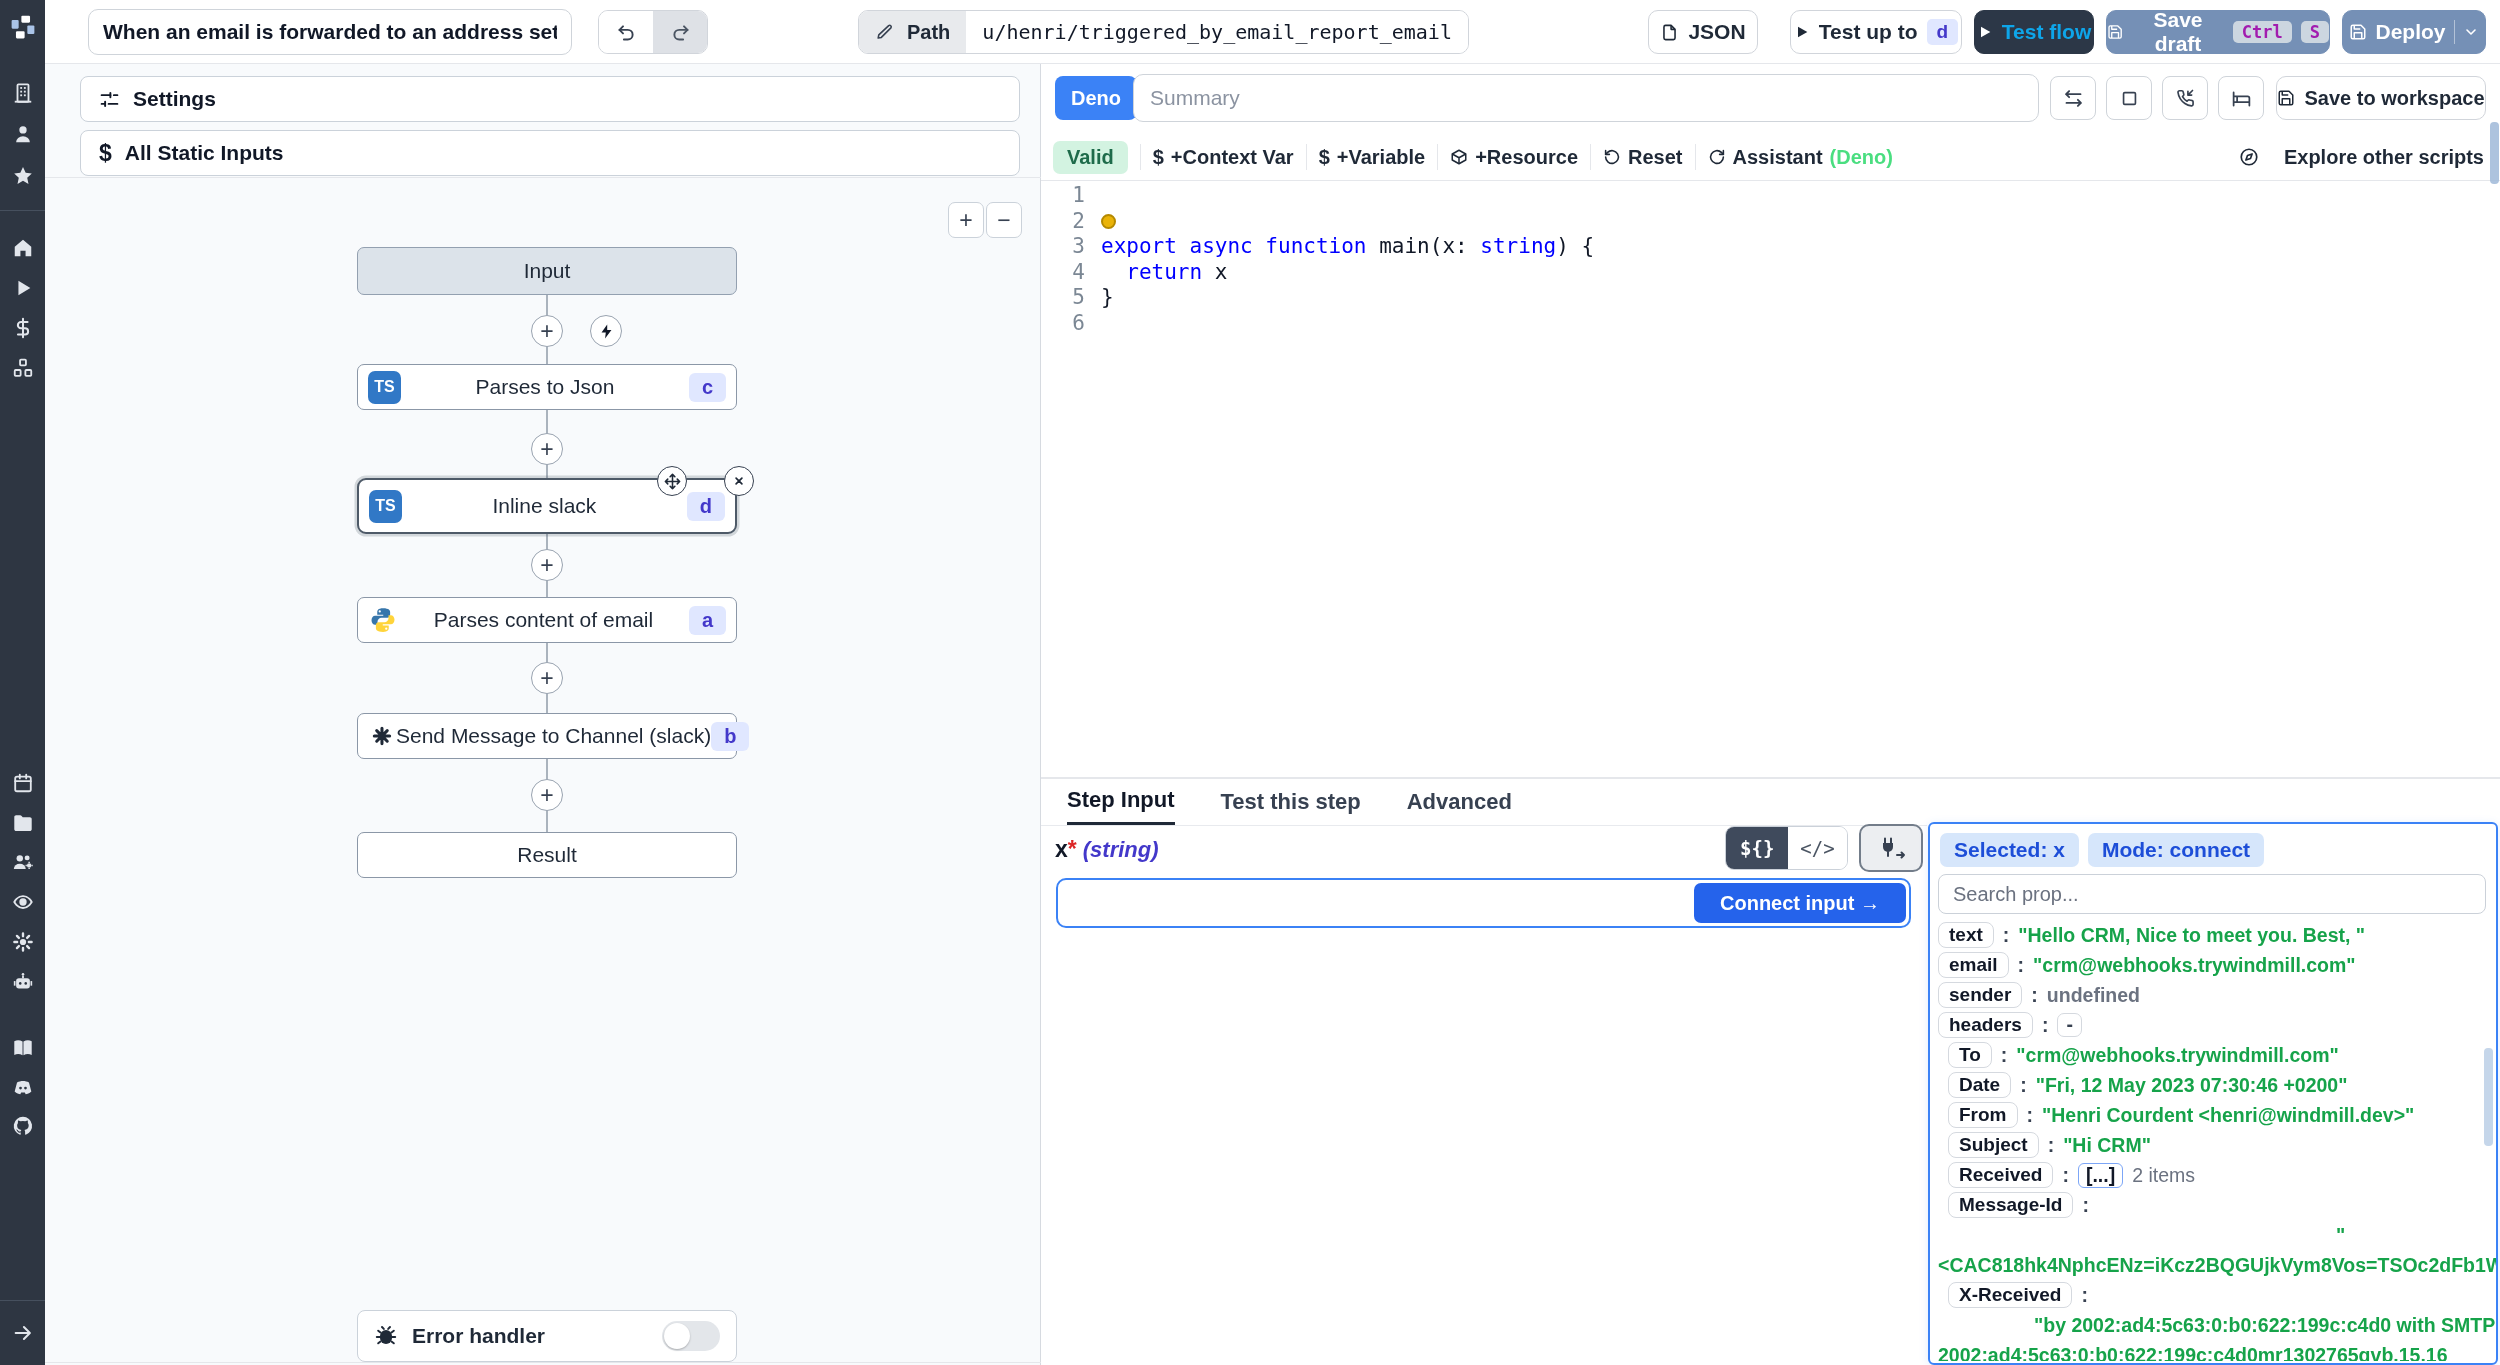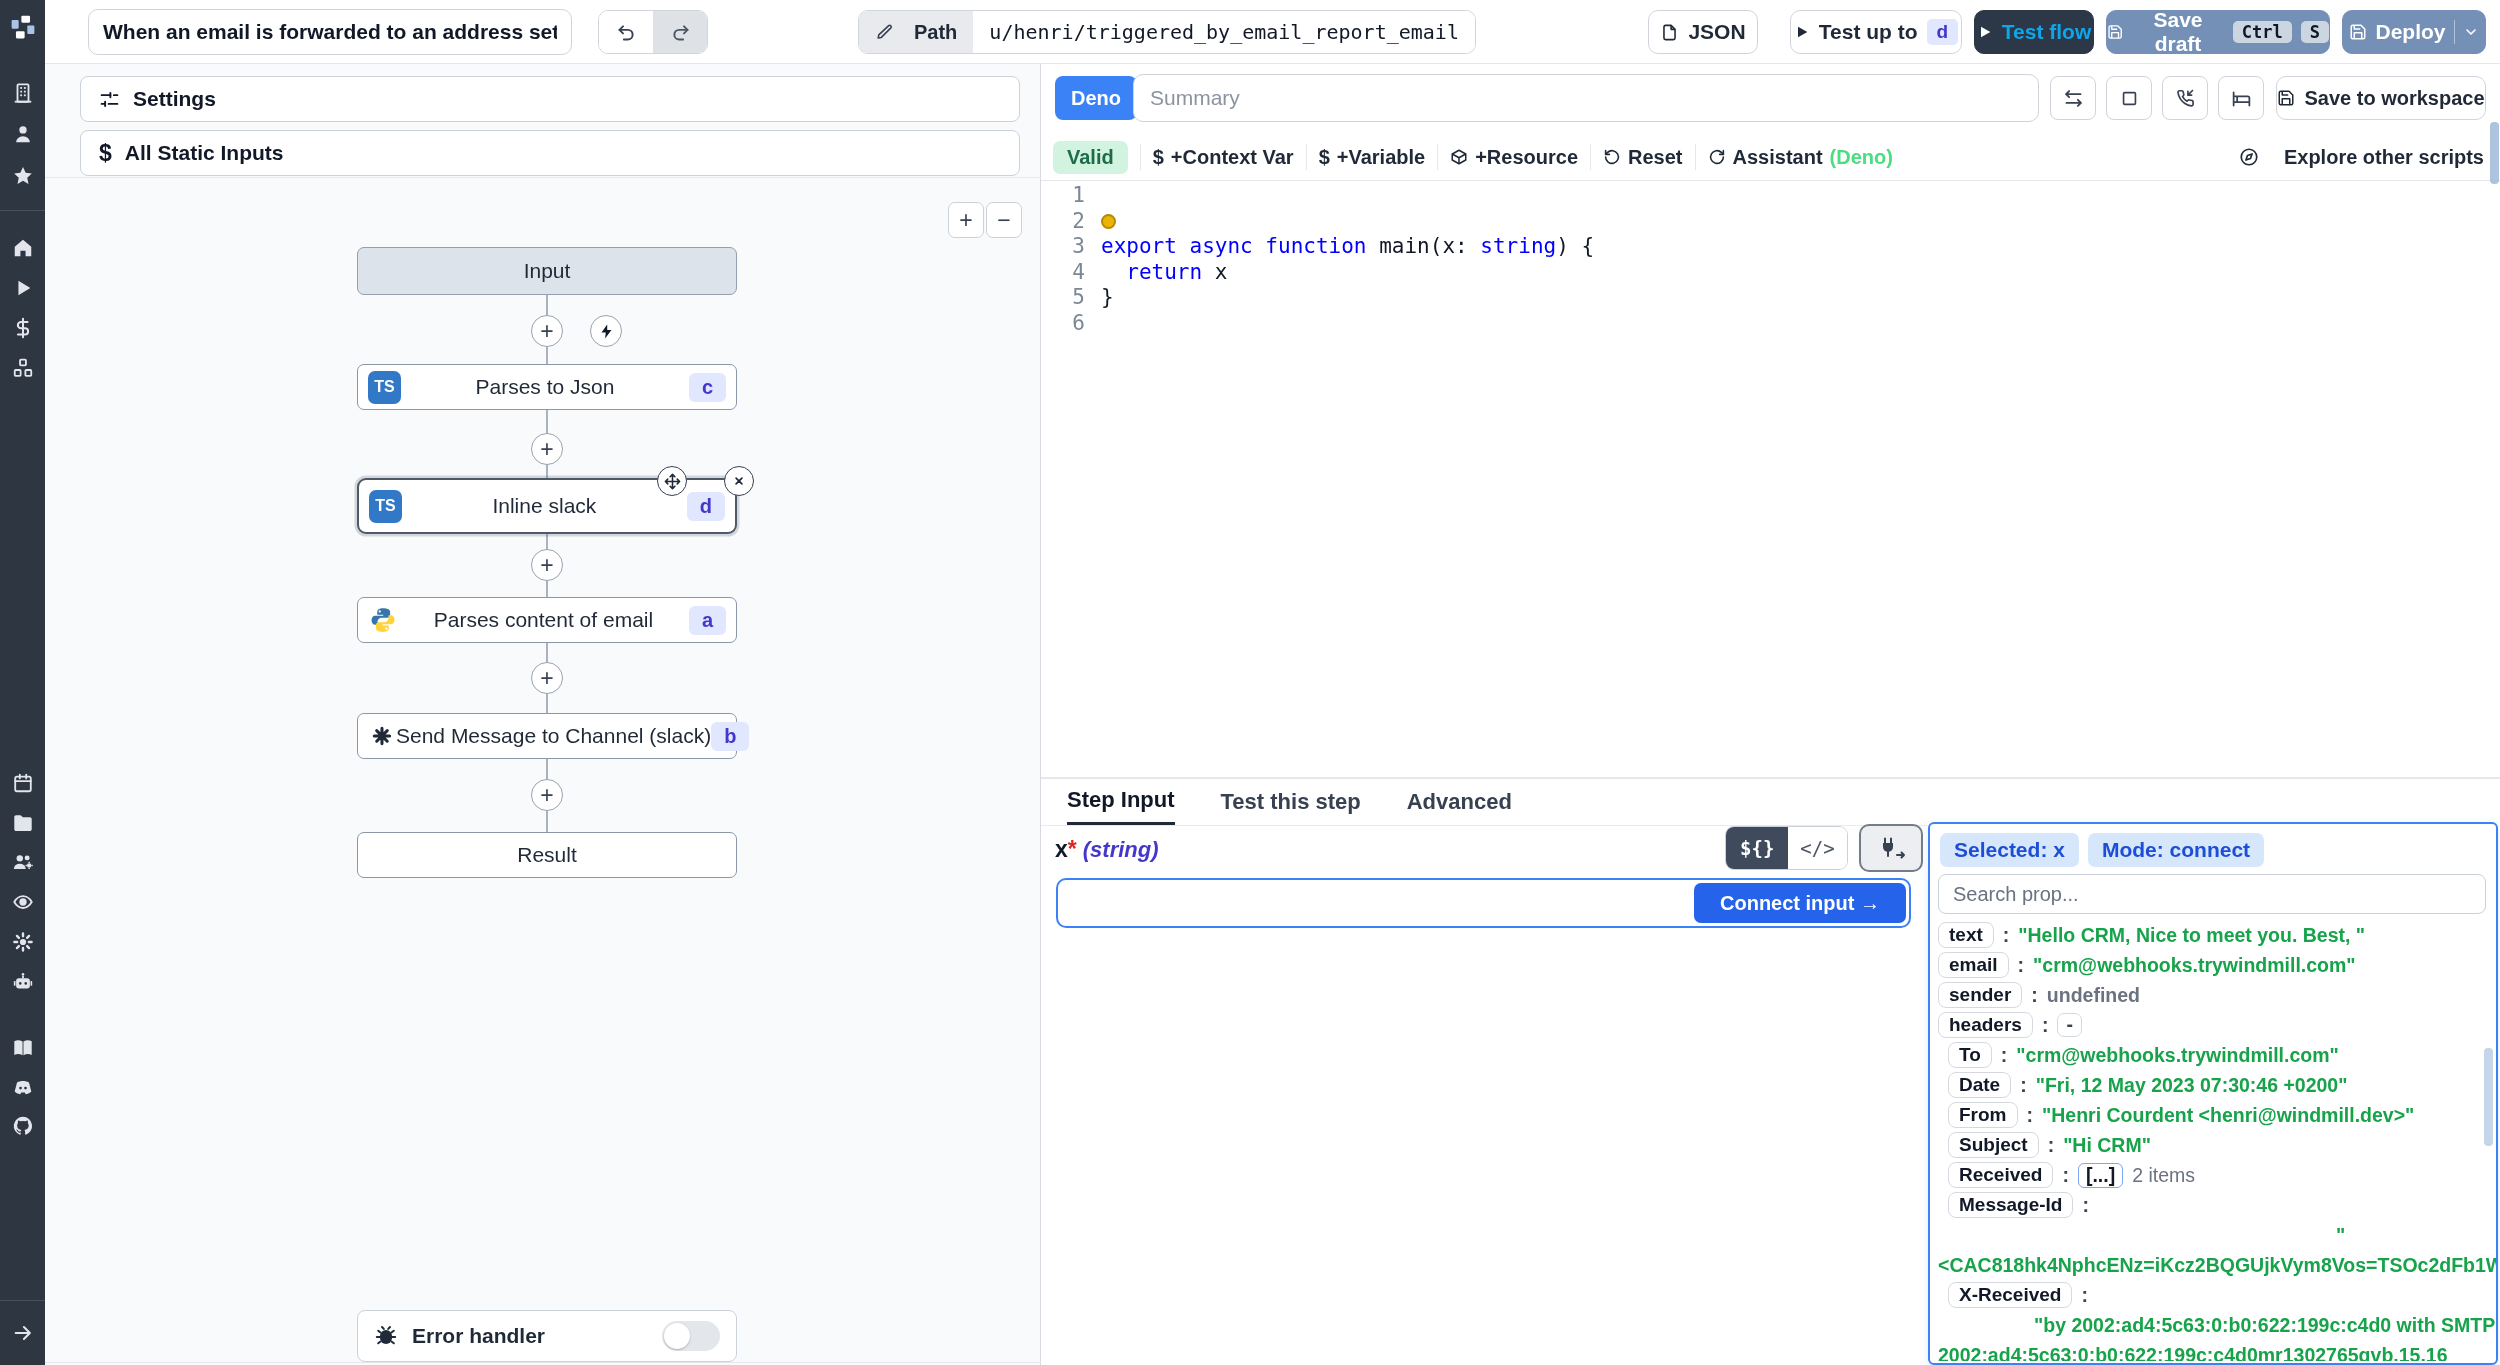--- a/index.html
+++ b/index.html
@@ -9,27 +9,27 @@
 input{font-family:"Liberation Sans",sans-serif;outline:none}
 
 #rail{position:absolute;left:0;top:0;width:45px;height:1365px;background:#2e3642;z-index:40}
 .sico{position:absolute;left:50%;transform:translateX(-50%)}
 .rail-div{position:absolute;left:0;width:45px;height:1px;background:#46505e}
 
 #topbar{position:absolute;left:45px;top:0;width:2455px;height:64px;background:#fff;border-bottom:1px solid #e5e7eb;z-index:30}
 .btn{display:flex;align-items:center;justify-content:center;gap:9px;border:1px solid #d1d5db;border-radius:10px;background:#fff;font-weight:700;font-size:21px;color:#1f2937;cursor:pointer}
 .steel{background:#7590b6;border-color:#7590b6;color:#fff}
 .darkbtn{background:#2c3747;border-color:#2c3747;color:#0ea5e9}
-.kbd{background:#ccd6e0;color:#0f172a;border-radius:5px;padding:1px 9px;font-family:"DejaVu Sans Mono",monospace;font-size:17px;font-weight:700}
+.kbd{background:#ccd6e0;color:#a21caf;border-radius:5px;padding:1px 9px;font-family:"DejaVu Sans Mono",monospace;font-size:17px;font-weight:700}
 #title-input{position:absolute;left:43px;top:9px;width:484px;height:46px;border:1px solid #cfd4da;border-radius:10px;padding:0 14px;font-size:21px;font-weight:700;color:#111827;background:#fff}
 #undo-group{position:absolute;left:553px;top:10px;height:44px;display:flex;border:1px solid #d1d5db;border-radius:10px;overflow:hidden}
 #undo-group .half{width:54px;display:flex;align-items:center;justify-content:center;background:#fff}
 #undo-group .half.dis{background:#dee1e6}
 #path-group{position:absolute;left:813px;top:10px;height:44px;display:flex;border:1px solid #d1d5db;border-radius:10px;overflow:hidden;font-size:20px}
-#path-group .plabel{background:#e8eaed;display:flex;align-items:center;gap:20px;padding:0 16px;font-weight:700}
+#path-group .plabel{background:#e8eaed;display:flex;align-items:center;gap:13px;padding:0 16px;font-weight:700}
 #path-group .pval{background:#fff;display:flex;align-items:center;padding:0 16px;font-family:"DejaVu Sans Mono",monospace;font-size:20px;color:#111827}
 .badge-ind{background:#e0e7ff;color:#4338ca;border-radius:5px;padding:2px 10px;font-weight:700;font-size:19px}
 
 #flow{position:absolute;left:45px;top:64px;width:996px;height:1301px;background:#f8fafc;border-right:1px solid #d6dae0}
 .hdr-box{position:absolute;left:35px;width:940px;height:46px;background:#fff;border:1px solid #cbd2da;border-radius:8px;display:flex;align-items:center;gap:13px;padding:0 18px;font-size:21px;font-weight:700;color:#111827;cursor:pointer}
 #flow .canvas-line{position:absolute;left:0;top:113px;width:996px;height:1px;background:#e5e7eb}
 .zoombtn{position:absolute;width:36px;height:36px;background:#fff;border:1px solid #cbd2da;border-radius:7px;font-size:23px;color:#374151;display:flex;align-items:center;justify-content:center;cursor:pointer}
 .node{position:absolute;left:312px;width:380px;background:#fff;border:1.6px solid #8b97a7;border-radius:7px;display:flex;align-items:center;padding:0 10px;font-size:21px;color:#1f2937;cursor:pointer}
 .node .node-label{flex:1;text-align:center;white-space:nowrap}
 .node-badge{background:#e0e7ff;color:#4338ca;font-weight:700;border-radius:6px;padding:3px 13px;font-size:20px}

